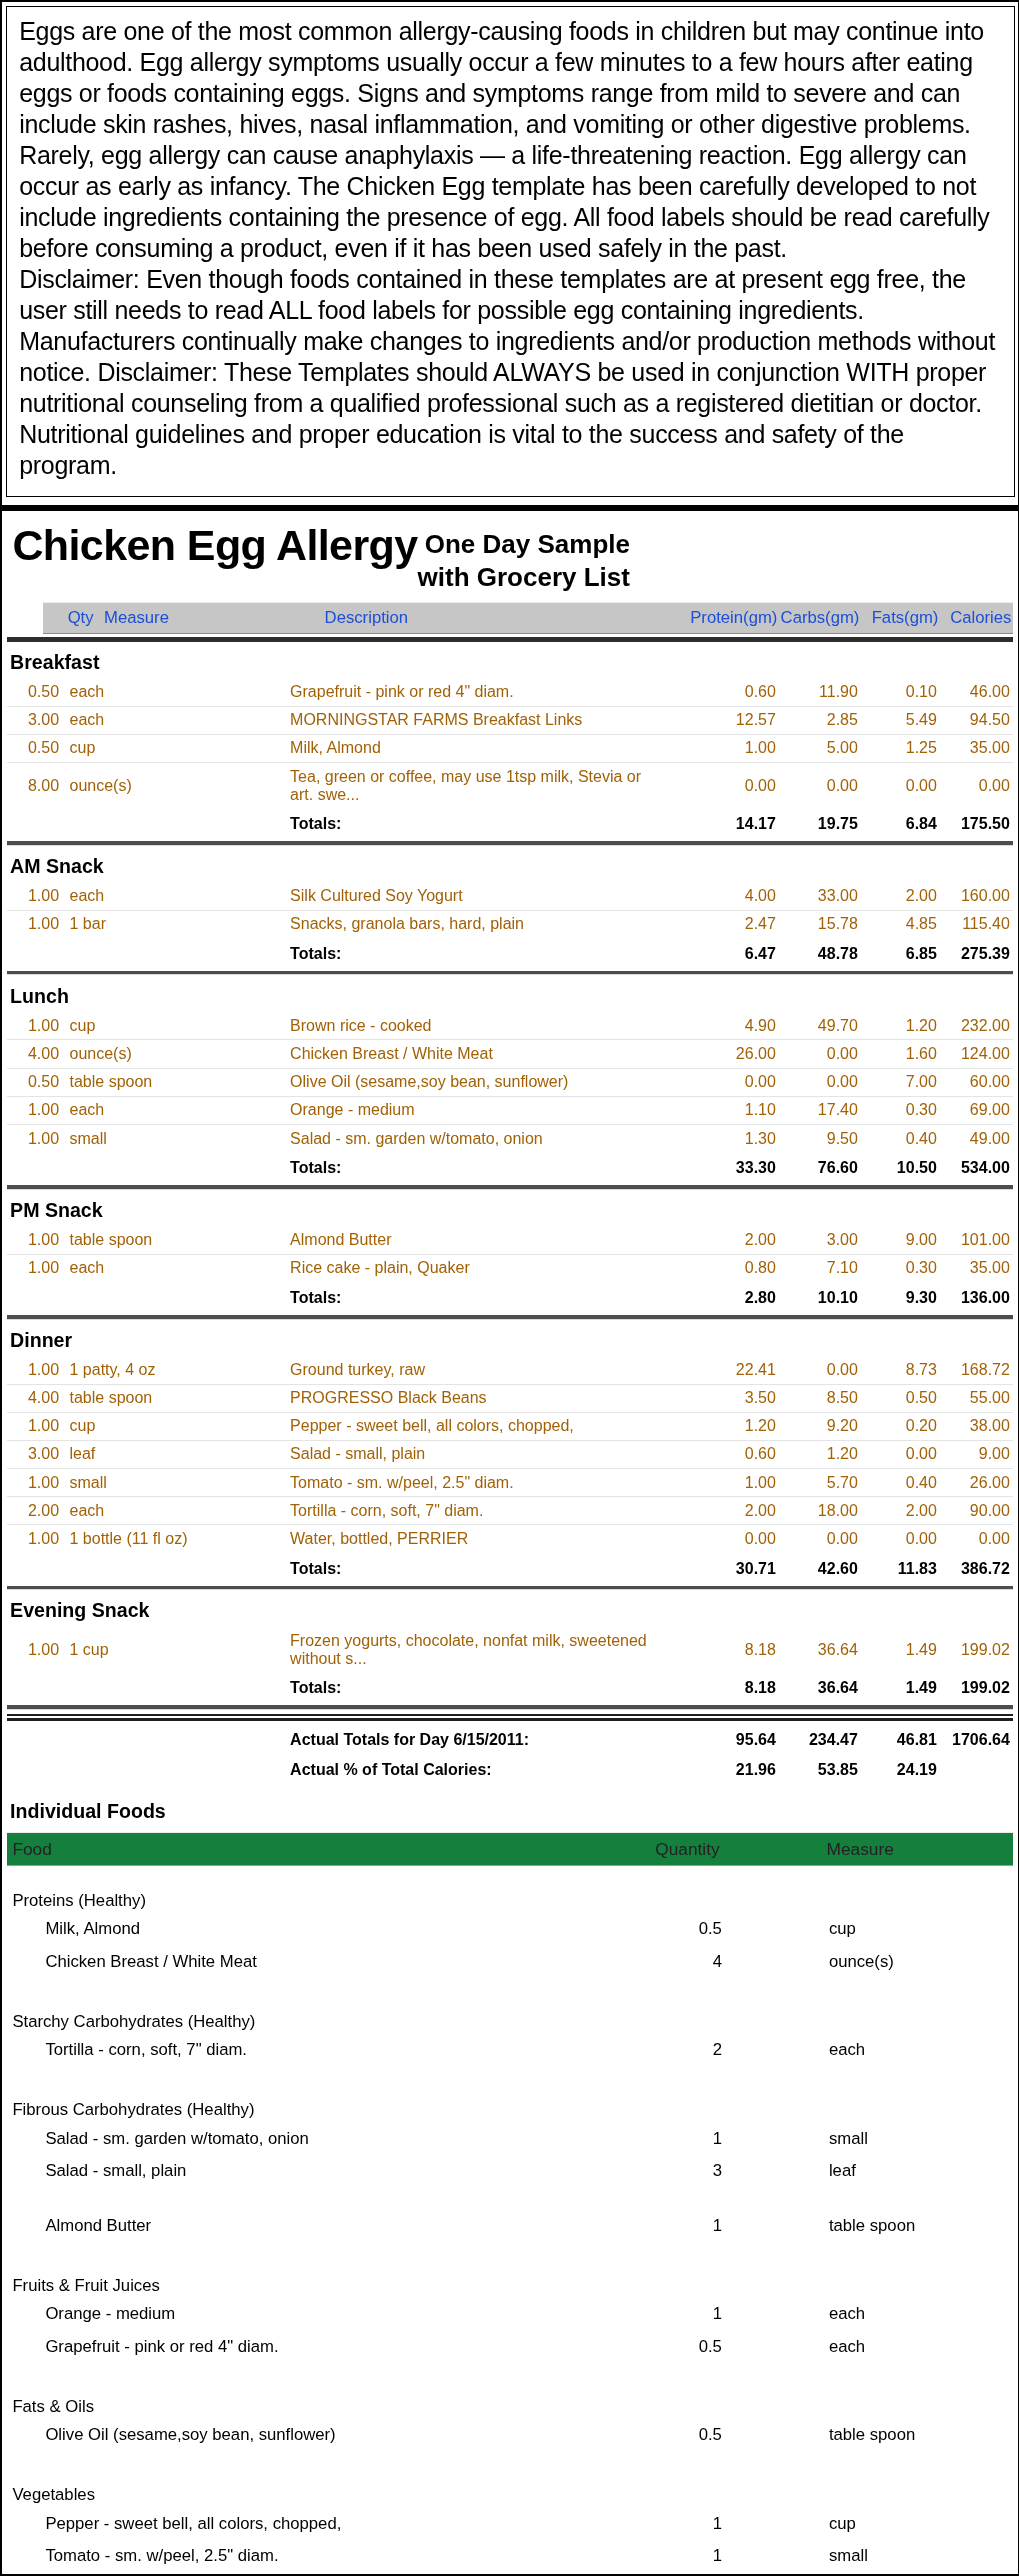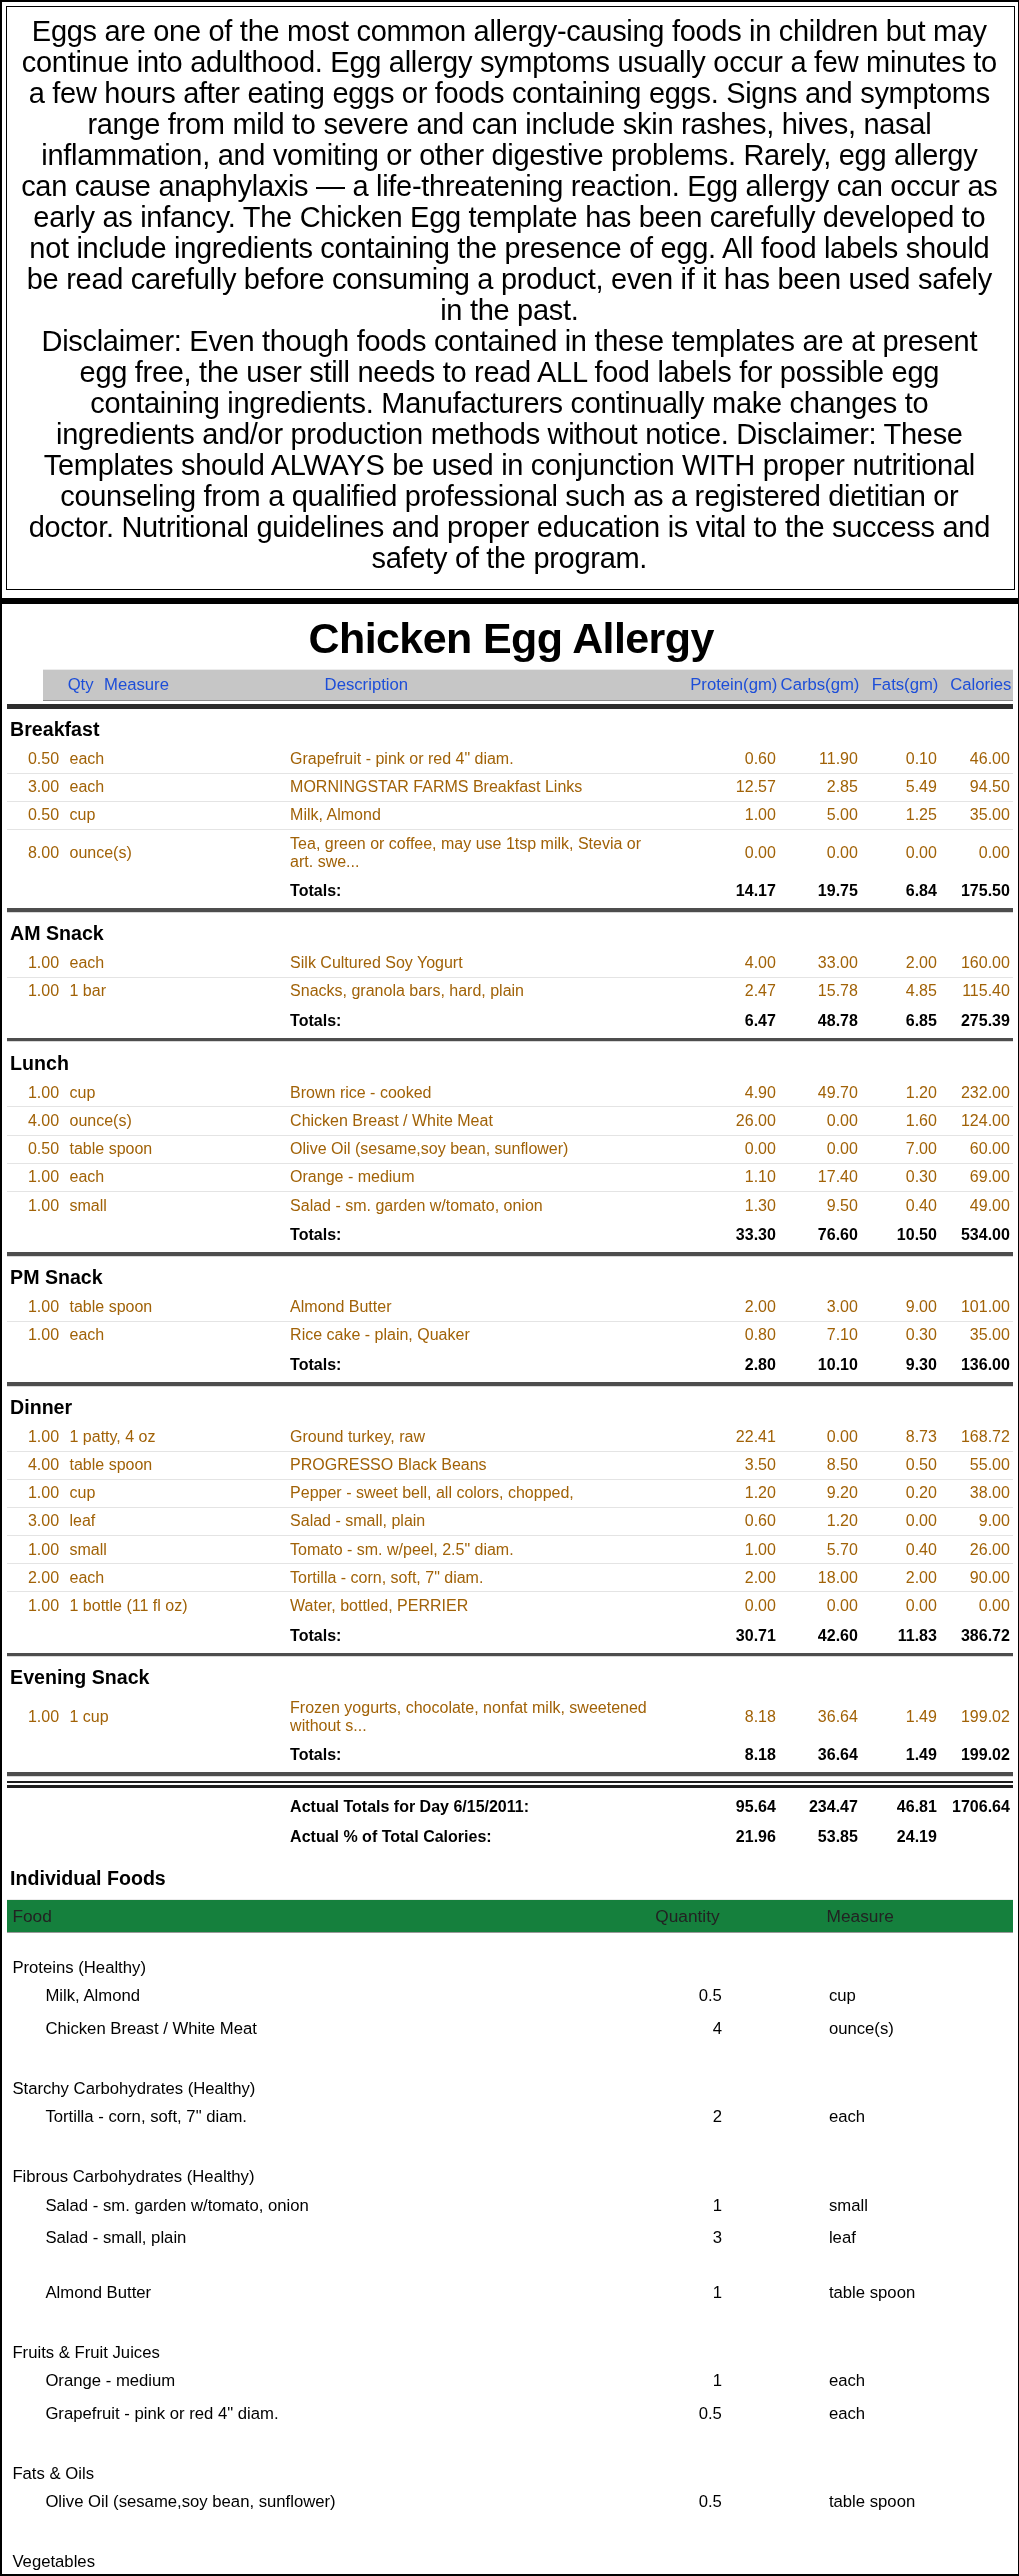--- a/index.html
+++ b/index.html
@@ -2,25 +2,25 @@
 <html style="font-size:9.2px"><head>
 <meta charset="utf-8">
 <style>
   html,body{margin:0;padding:0;background:#ffffff;}
   .page{
     width:1020px;height:2576px;box-sizing:border-box;border:2.3px solid #000;
     font-family:"Liberation Sans",sans-serif;color:#000;overflow:hidden;background:#fff;position:relative;
   }
   
   .intro-box{margin:4px 3.5px 0 3.5px;border:1.7px solid #000;padding:9.2px 14px 15px 12.7px;}
-  .intro-box p{margin:0;font-size:29px;line-height:31px;letter-spacing:-0.3px;text-align:center;color:#000;}
+  .intro-box p{margin:0;font-size:25px;line-height:31px;letter-spacing:-0.3px;text-align:left;color:#000;}
   .black-rule{height:6.3px;background:#000;margin-top:8px;}
   
   .report{padding:0 4.6px;}
-  .report-header{display:flex;justify-content:center;align-items:flex-start;padding:11.5px 3.5px 8px 5.8px;}
+  .report-header{display:flex;justify-content:flex-start;align-items:flex-start;padding:11.5px 3.5px 8px 5.8px;}
   .report-title{font-size:43px;font-weight:bold;letter-spacing:-0.6px;line-height:1.05;}
   .report-subtitle{text-align:right;font-size:26px;font-weight:bold;line-height:1.28;padding-top:4.6px;}
   
   .grid7{display:grid;grid-template-columns:49px 231px 1fr 111px 82px 79px 73px;align-items:center;}
   .thead{background:#c6c6c6;border-top:1.2px solid #ececec;border-bottom:1.2px solid #8a8a8a;
          font-size:16.7px;color:#1d4ed8;height:30px;padding:0 2px;margin-left:36px;}
   .thead-rule{height:4.6px;background:#2d2d2d;margin-top:2.9px;}
   .cell-r{text-align:right;}
   .cell-measure{padding-left:10.4px;}
   .meal-section-header{font-size:19.6px;font-weight:bold;padding:9.2px 3.5px 4.6px 3.5px;}
@@ -51,20 +51,24 @@
     <p>Eggs are one of the most common allergy-causing foods in children but may continue into adulthood. Egg allergy symptoms usually occur a few minutes to a few hours after eating eggs or foods containing eggs. Signs and symptoms range from mild to severe and can include skin rashes, hives, nasal inflammation, and vomiting or other digestive problems. Rarely, egg allergy can cause anaphylaxis — a life-threatening reaction. Egg allergy can occur as early as infancy. The Chicken Egg template has been carefully developed to not include ingredients containing the presence of egg. All food labels should be read carefully before consuming a product, even if it has been used safely in the past.</p>
     <p>Disclaimer: Even though foods contained in these templates are at present egg free, the user still needs to read ALL food labels for possible egg containing ingredients. Manufacturers continually make changes to ingredients and/or production methods without notice. Disclaimer: These Templates should ALWAYS be used in conjunction WITH proper nutritional counseling from a qualified professional such as a registered dietitian or doctor.  Nutritional guidelines and proper education is vital to the success and safety of the program.</p>
   </div>
 
   <div class="black-rule"></div>
 
   <div class="report">
 
     <div class="report-header">
       <div class="report-title">Chicken Egg Allergy</div>
+      <div class="report-subtitle">
+        <div>One Day Sample</div>
+        <div>with Grocery List</div>
+      </div>
     </div>
 
     <div class="grid7 thead">
       <div class="cell-r">Qty</div>
       <div class="cell-measure">Measure</div>
       <div>Description</div>
       <div class="cell-r">Protein(gm)</div>
       <div class="cell-r">Carbs(gm)</div>
       <div class="cell-r">Fats(gm)</div>
       <div class="cell-r">Calories</div>

